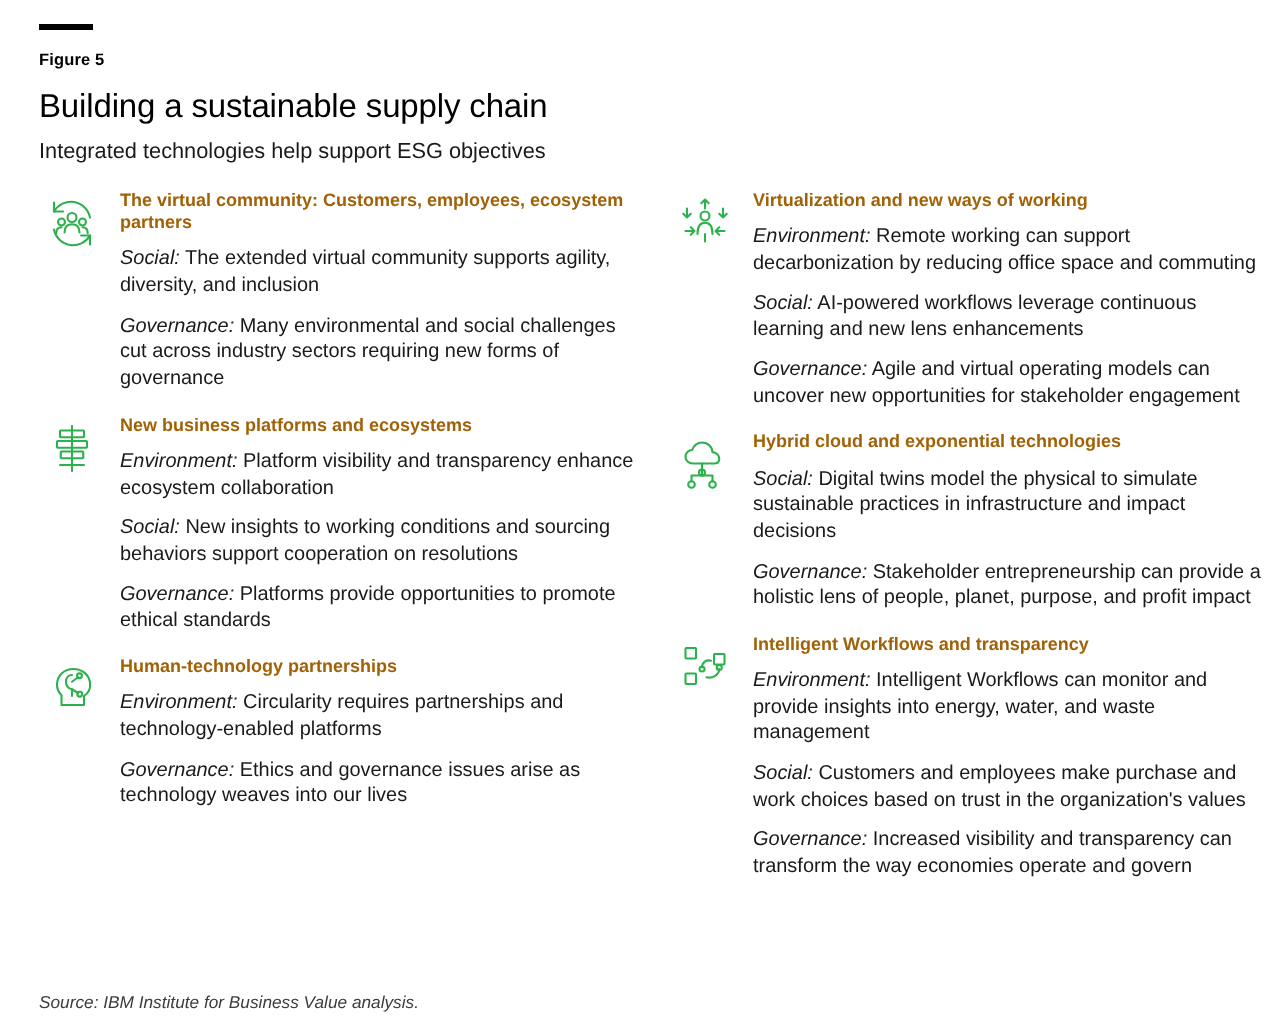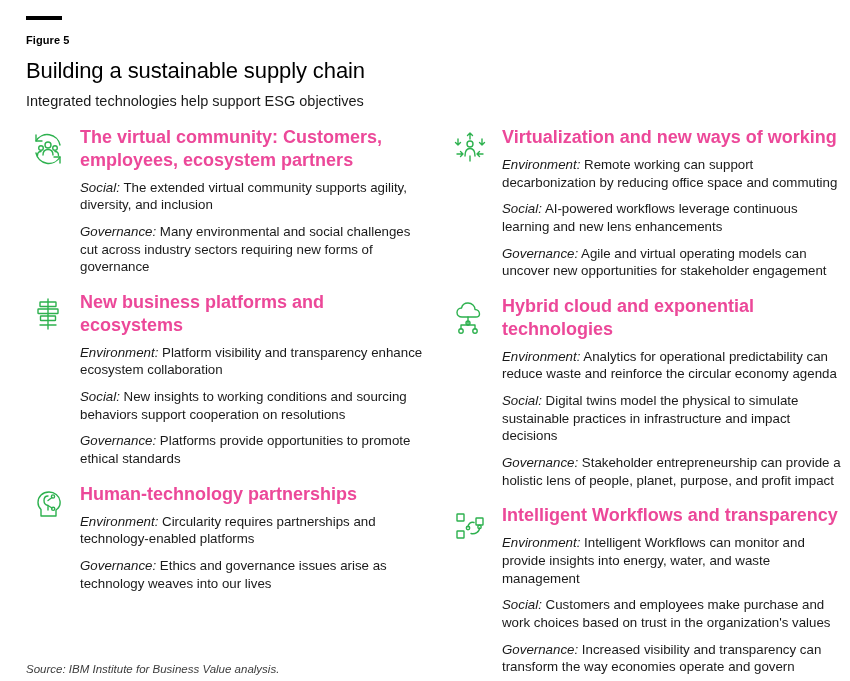--- a/index.html
+++ b/index.html
@@ -66,22 +66,22 @@
     width: 54px;
     padding-top: 2px;
     display: flex;
     justify-content: flex-start;
   }
   .block-body {
     flex: 1 1 auto;
     padding-top: 1px;
   }
   .block-title {
-    color: #ec4899;
-    font-size: 18px;
+    color: #a16207;
+    font-size: 12px;
     font-weight: bold;
     line-height: 1.27;
     margin-bottom: 7px;
   }
   .entry {
     font-size: 13.3px;
     line-height: 1.33;
     color: #1a1a1a;
     margin-bottom: 9px;
   }
@@ -208,21 +208,20 @@
             <path d="M20 21 L20 26" stroke-linecap="round"></path>
             <path d="M13 33 L13 29 L27 29 L27 33" stroke-linecap="round" stroke-linejoin="round"></path>
             <path d="M20 26 L20 29" stroke-linecap="round"></path>
             <circle cx="20" cy="27" r="2"></circle>
             <circle cx="13" cy="35" r="2.2"></circle>
             <circle cx="27" cy="35" r="2.2"></circle>
           </svg>
         </div>
         <div class="block-body">
           <div class="block-title">Hybrid cloud and exponential technologies</div>
-          <div class="entry"><em>Environment:</em><span> Analytics for operational predictability can reduce waste and reinforce the circular economy agenda</span></div>
           <div class="entry"><em>Social:</em><span> Digital twins model the physical to simulate sustainable practices in infrastructure and impact decisions</span></div>
           <div class="entry"><em>Governance:</em><span> Stakeholder entrepreneurship can provide a holistic lens of people, planet, purpose, and profit impact</span></div>
         </div>
       </div>
 
       <div class="block">
         <div class="icon-wrap">
           <svg width="44" height="44" viewBox="0 0 44 44" fill="none" stroke="#2db14e" stroke-width="1.4">
             <rect x="9" y="9" width="7" height="7" rx="0.5"></rect>
             <rect x="28" y="13" width="7" height="7" rx="0.5"></rect>

